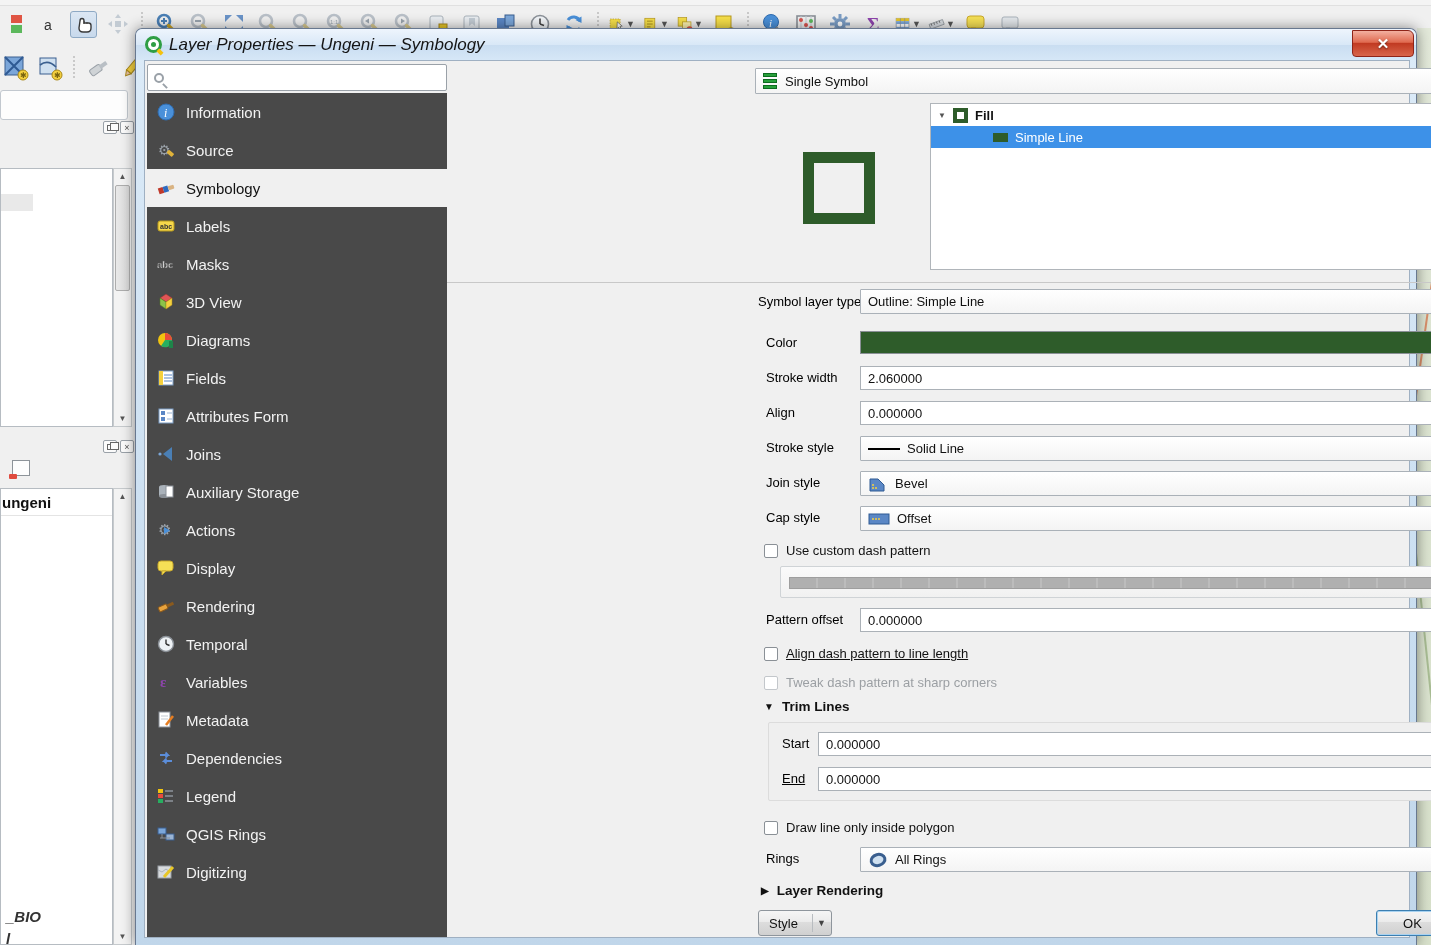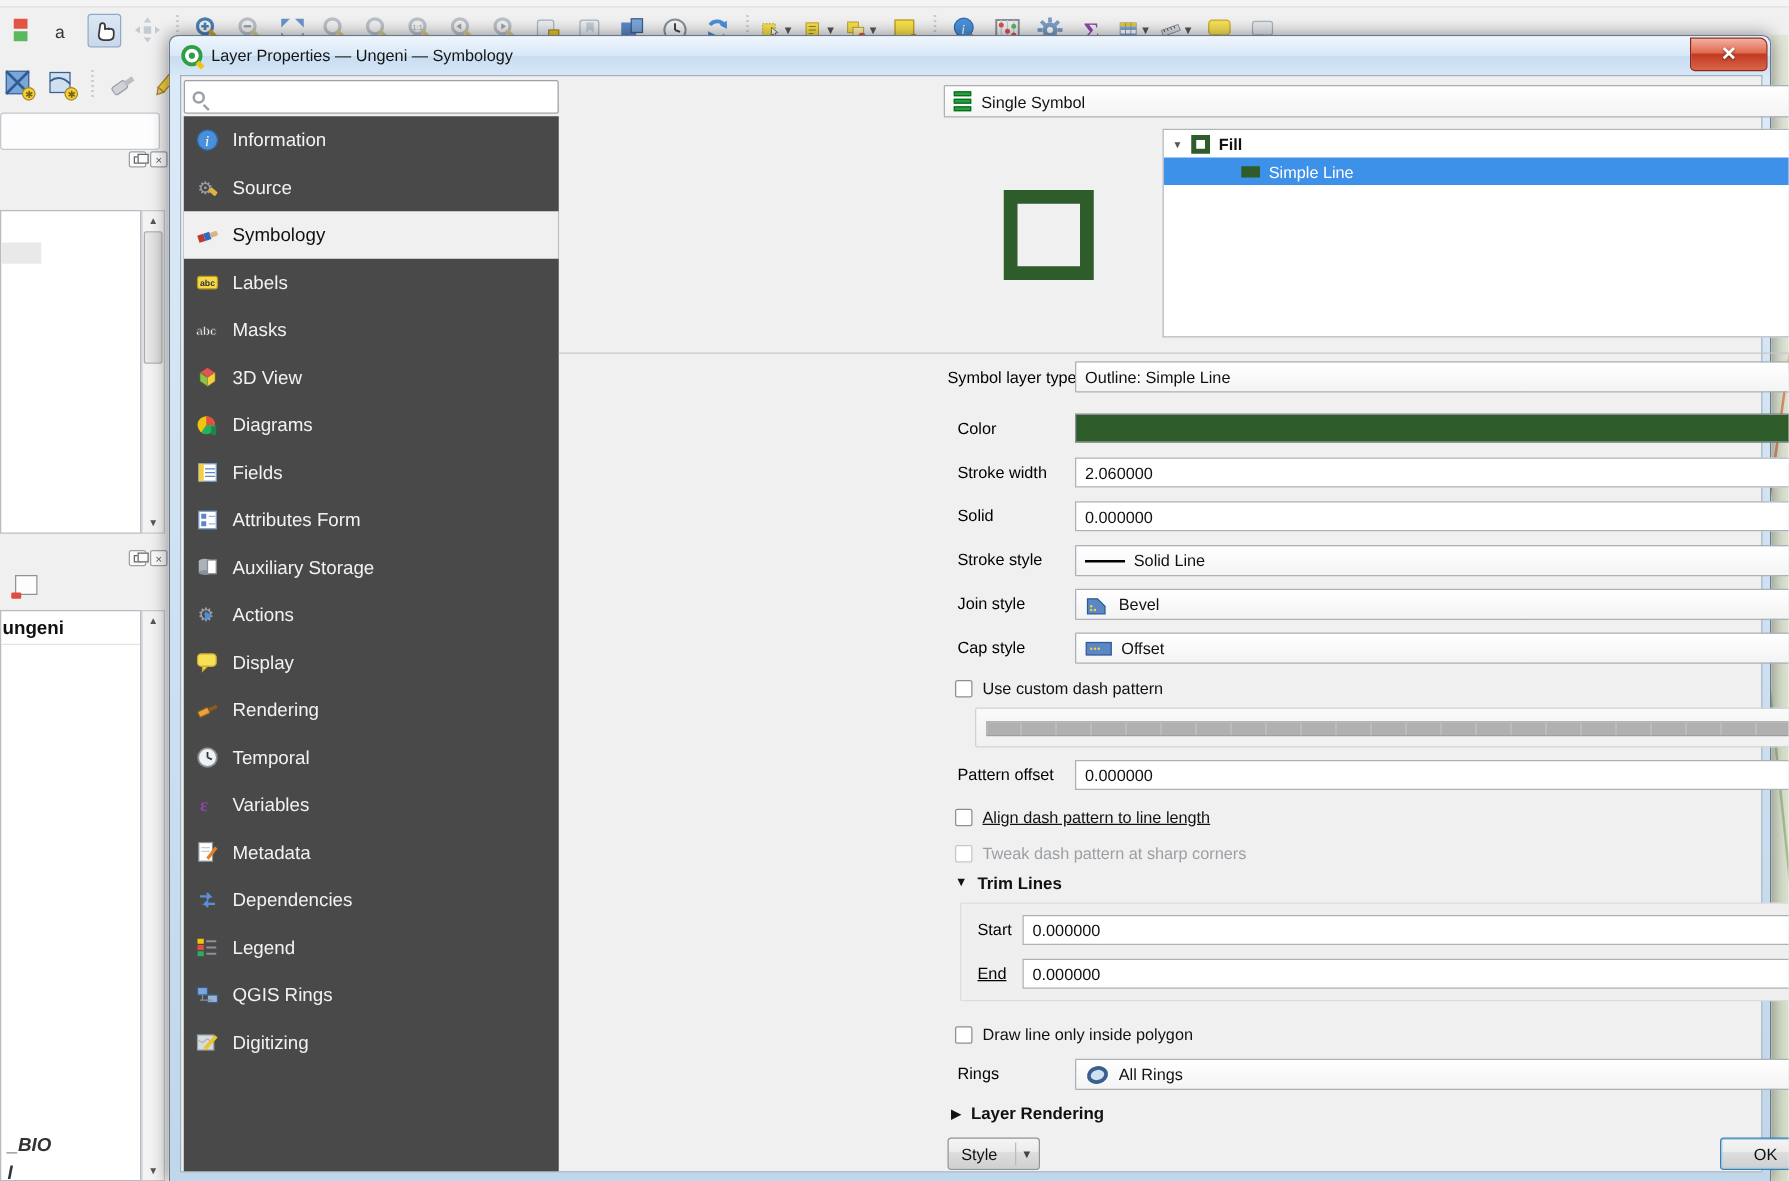--- a/index.html
+++ b/index.html
@@ -44,21 +44,21 @@
   .dialog { position:absolute; left:135px; top:28px; width:1282px; height:917px; z-index:10;
             background:linear-gradient(180deg,#dcebf8 0%,#cbdff1 60%,#c0d6ea 100%);
             border:1px solid #68788f; border-bottom:none; border-radius:7px 7px 0 0;
             box-shadow:0 0 14px rgba(0,0,0,.45); }
   .titlebar { position:absolute; left:0; top:0; right:0; height:31px; display:flex; align-items:center; padding-left:9px;
               background:linear-gradient(180deg,#eef5fd 0%,#d9e8f7 50%,#c9ddf1 51%,#d6e7f7 100%); border-radius:7px 7px 0 0; }
   .qgis-logo { width:17px; height:17px; position:relative; margin-right:7px; }
   .qgis-logo .ring { position:absolute; inset:0; border:3px solid #2f9e44; border-radius:50%; background:#fff; }
   .qgis-logo .dot { position:absolute; left:6px; top:6px; width:5px; height:5px; background:#2f9e44; border-radius:50%; }
   .qgis-logo .tail { position:absolute; right:-1px; bottom:-1px; width:6px; height:4px; background:#f4c20d; transform:rotate(45deg); }
-  .title-text { font-size:13px; color:#151515; }
+  .title-text { font-size:17px; color:#151515;font-style:italic; }
   .close-btn { position:absolute; right:2px; top:1px; width:62px; height:27px;
                background:linear-gradient(180deg,#f3b0a0 0%,#e06a50 45%,#c13a22 50%,#d8654a 100%);
                border:1px solid #8e2418; border-radius:0 6px 4px 4px; display:flex; align-items:center; justify-content:center; }
   .close-x { color:#fff; font-weight:bold; font-size:15px; text-shadow:0 1px 2px rgba(0,0,0,.5); line-height:1; }
 
   .dlg-content { position:absolute; left:8px; right:6px; top:31px; bottom:7px; background:#f0f0f0; border:1px solid #9fb0c2; }
 
   
   .search-wrap { position:absolute; left:2px; top:3px; width:300px; height:27px; background:#fff; border:1px solid #9aa1a8; border-radius:2px; display:flex; align-items:center; padding-left:6px; }
   .mag-glyph { width:10px; height:10px; border:2px solid #9aa1a8; border-radius:50%; position:relative; flex:0 0 auto; }
@@ -546,20 +546,29 @@
                   <line x1="10" y1="6" x2="15" y2="6"></line>
                   <line x1="10" y1="12" x2="15" y2="12"></line>
                 </g>
               </svg>
             </span>
             <span>Attributes Form</span>
           </div>
           <div class="sbitem">
             <span class="sbico">
               <svg width="18" height="18" viewBox="0 0 18 18">
+                <circle cx="3" cy="9" r="1.6" fill="#7aa6d8"></circle>
+                <polygon points="15,2 6,9 15,16" fill="#4a7fb5"></polygon>
+              </svg>
+            </span>
+            <span>Joins</span>
+          </div>
+          <div class="sbitem">
+            <span class="sbico">
+              <svg width="18" height="18" viewBox="0 0 18 18">
                 <ellipse cx="7" cy="4" rx="5" ry="2" fill="#aab2ba"></ellipse>
                 <rect x="2" y="4" width="10" height="9" fill="#aab2ba"></rect>
                 <ellipse cx="7" cy="13" rx="5" ry="2" fill="#8a9097"></ellipse>
                 <rect x="9" y="3" width="7" height="11" fill="#fff" stroke="#8a9097"></rect>
               </svg>
             </span>
             <span>Auxiliary Storage</span>
           </div>
           <div class="sbitem">
             <span class="sbico">
@@ -705,21 +714,21 @@
 
         <div class="flabel" style="left:319px; top:274px;">Color</div>
         <div class="color-swatch" style="left: 413px; top: 270px; width: 758px; background-color: rgb(46, 92, 42);"></div>
 
         <div class="flabel" style="left:319px; top:309px;">Stroke width</div>
         <div class="tinput" style="left:413px; top:305px; width:648px;">
           <span>2.060000</span>
 
         </div>
 
-        <div class="flabel" style="left:319px; top:344px;">Solid</div>
+        <div class="flabel" style="left:319px; top:344px;">Align</div>
         <div class="tinput" style="left:413px; top:340px; width:648px;">
           <span>0.000000</span>
 
         </div>
 
         <div class="flabel" style="left:319px; top:379px;">Stroke style</div>
         <div class="combo" style="left:413px; top:375px; width:775px;">
           <span class="cmb-ico stroke-line-ico"></span>
           <span>Solid Line</span>
 

